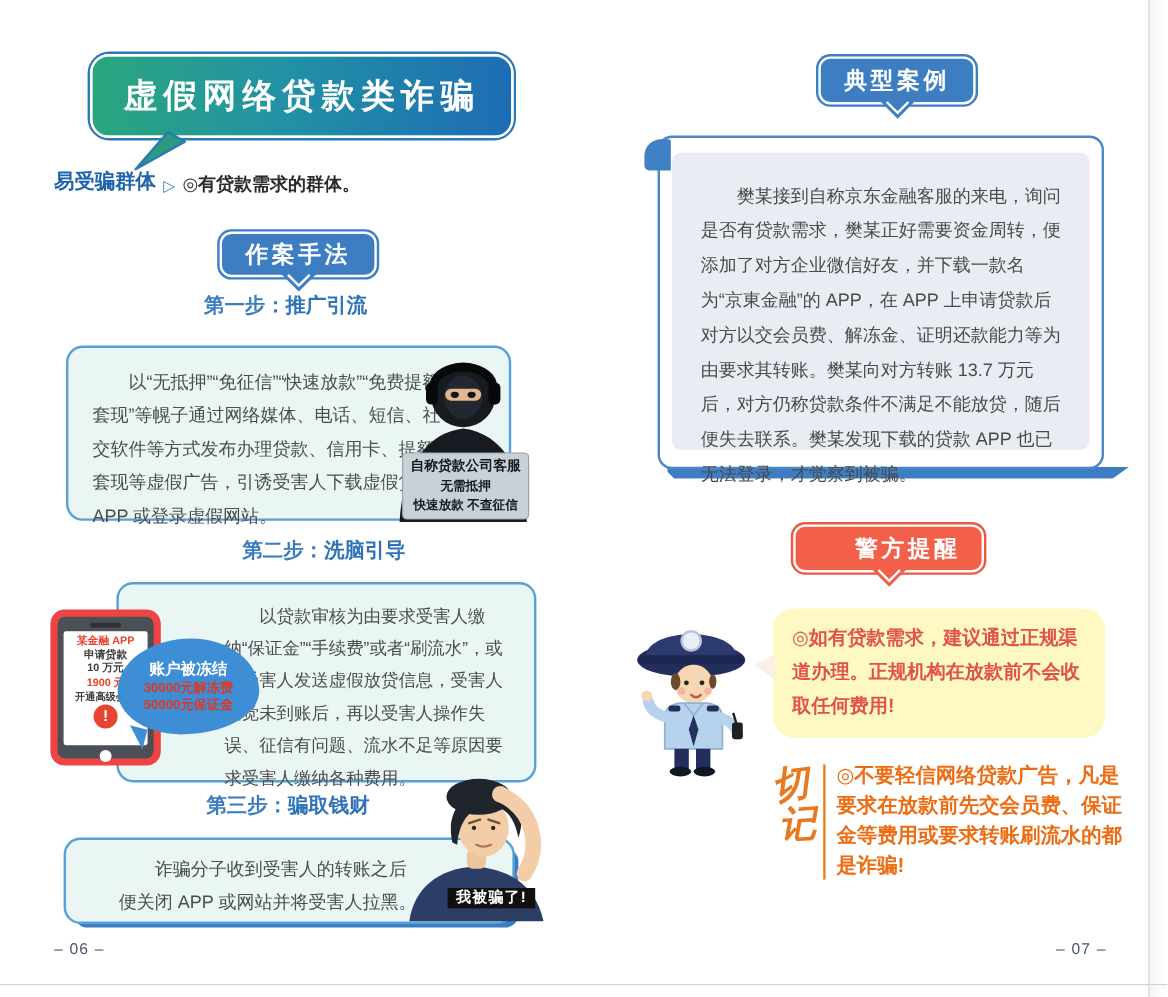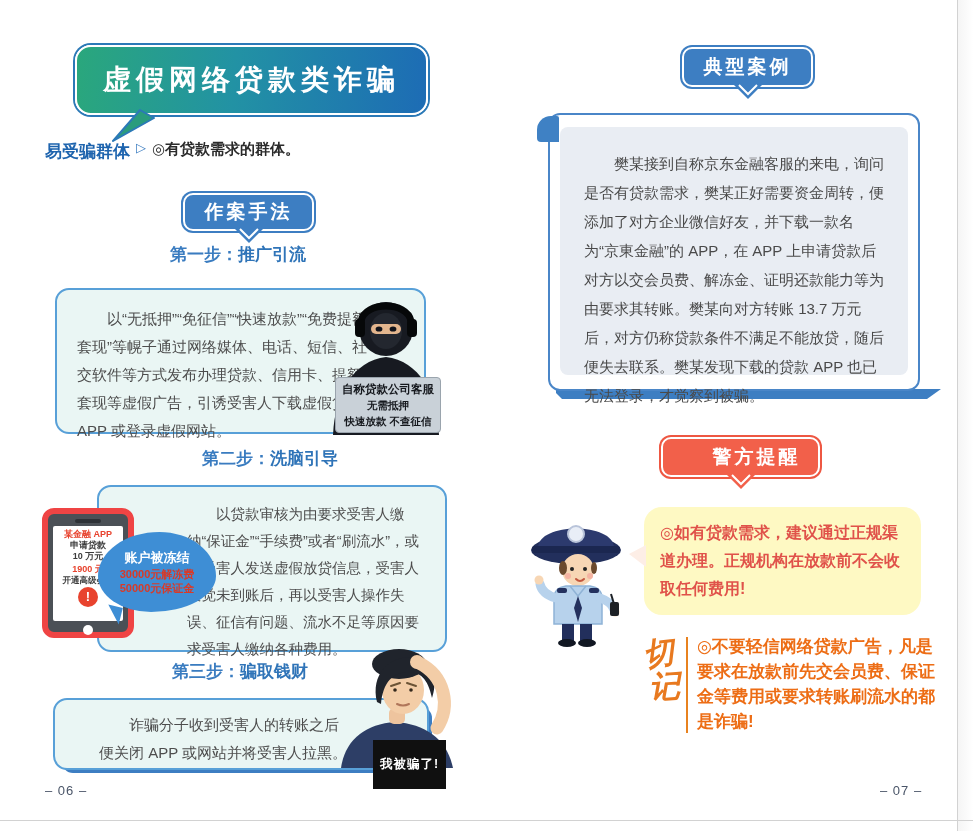--- a/index.html
+++ b/index.html
@@ -11,21 +11,21 @@
           color:#fff;font-family:"Liberation Serif","DejaVu Serif",serif;font-weight:700;
           border:2px solid #fff;border-radius:10px;z-index:5;}
   .bubble .tail{position:absolute;left:50%;transform:translateX(-50%);bottom:-16px;}
   .title-bubble{left:75px;top:45px;width:349px;height:66px;font-size:28px;letter-spacing:5px;
           background:linear-gradient(95deg,#2aa77c 0%,#2292a4 45%,#1d6cb5 100%);
           box-shadow:0 0 0 2px #2b79b7;border-radius:16px;}
   .blue-bubble{background:#3d7ec2;box-shadow:0 0 0 2px #3d7ec2;font-size:19px;letter-spacing:3px;}
   .red-bubble{background:#f2604a;box-shadow:0 0 0 2px #ee5742;font-size:19px;letter-spacing:3px;}
 
   
-  .audience{position:absolute;left:45px;top:140px;font-size:16px;display:flex;align-items:flex-start;gap:6px;z-index:2;}
+  .audience{position:absolute;left:45px;top:140px;font-size:16px;display:flex;align-items:flex-end;gap:6px;z-index:2;}
   .aud-label{color:#1e64ae;font-weight:800;font-size:17px;}
   .aud-arrow{color:#3a7cc0;font-size:13px;}
   .aud-text{color:#2b2b2b;font-weight:700;font-size:15px;font-family:"Liberation Serif","DejaVu Serif",serif;}
 
   .step-heading{position:absolute;text-align:center;font-size:17px;z-index:2;}
   .step-label{color:#3a7cc0;font-family:Liberation Sans, sans-serif;font-weight:600;}
   .step-name{color:#2f74b8;font-weight:800;}
 
   .step-box{position:absolute;background:#eaf6f4;border:2px solid #58a0d8;border-radius:14px;
             color:#4d4d4d;z-index:1;}
@@ -64,21 +64,21 @@
           border-radius:52% 48% 55% 45% / 55% 55% 45% 45%;z-index:4;display:flex;flex-direction:column;
           align-items:center;justify-content:center;text-align:center;}
   .freeze:after{content:"";position:absolute;left:8px;bottom:-11px;width:0;height:0;
           border-left:15px solid transparent;border-top:17px solid #3e8ed5;transform:rotate(14deg);}
   .fz-title{color:#fff;font-size:13px;font-weight:800;}
   .fz-line{color:#d83a28;font-size:11px;font-weight:800;line-height:14px;}
 
   
   .victim{position:absolute;left:333px;top:648px;width:124px;height:120px;z-index:3;}
   .victim-label{position:absolute;left:40px;top:92px;background:#101010;color:#fff;
-          font-size:12.5px;font-weight:800;padding:16px 7px;letter-spacing:1px;}
+          font-size:12.5px;font-weight:800;padding:0 7px;letter-spacing:1px;}
 
   
   .case-box{position:absolute;left:548px;top:113px;width:372px;height:278px;background:#fff;
             border:2px solid #4a86c8;border-radius:12px;z-index:2;box-sizing:border-box;}
   .case-fold{position:absolute;left:537px;top:116px;width:22px;height:26px;background:#3f81c4;
             border-radius:14px 2px 0 4px;z-index:3;}
   .case-panel{position:absolute;left:10px;top:12px;right:10px;bottom:14px;background:#e9edf3;
             border-radius:8px;padding:22px 24px 0;box-sizing:border-box;}
   .case-panel p{margin:0;text-indent:2em;font-size:15px;line-height:29px;color:#4a4a4a;}
   .case-shadow{position:absolute;left:556px;top:389px;width:385px;height:10px;background:#3d7ec2;

